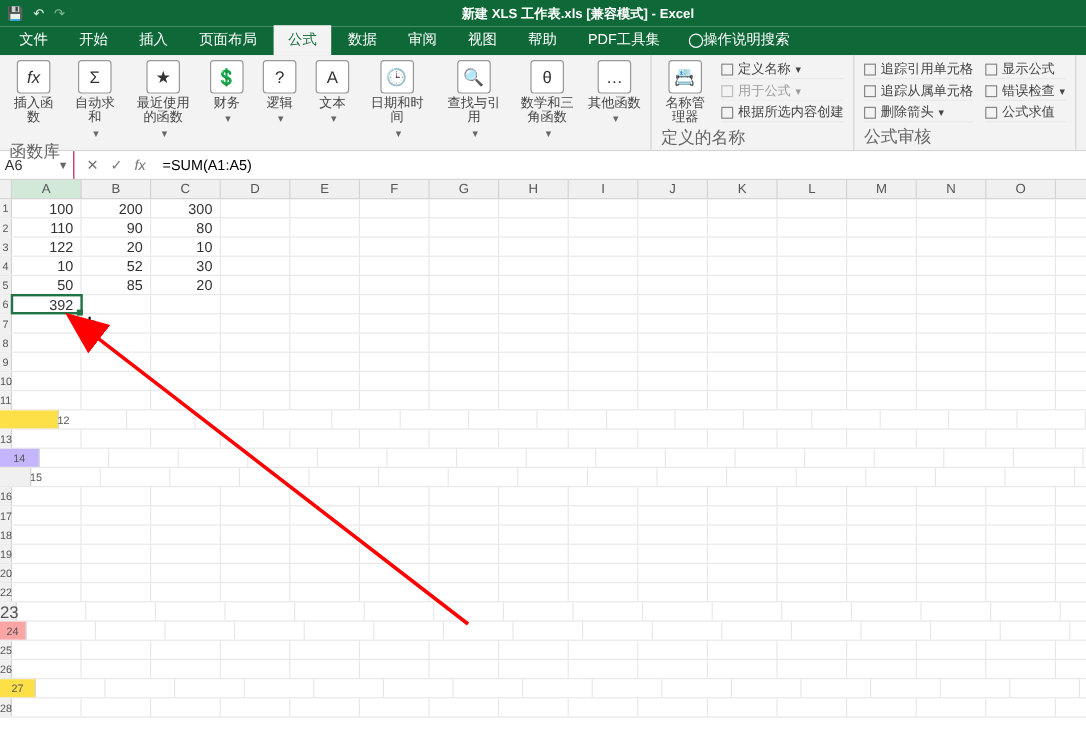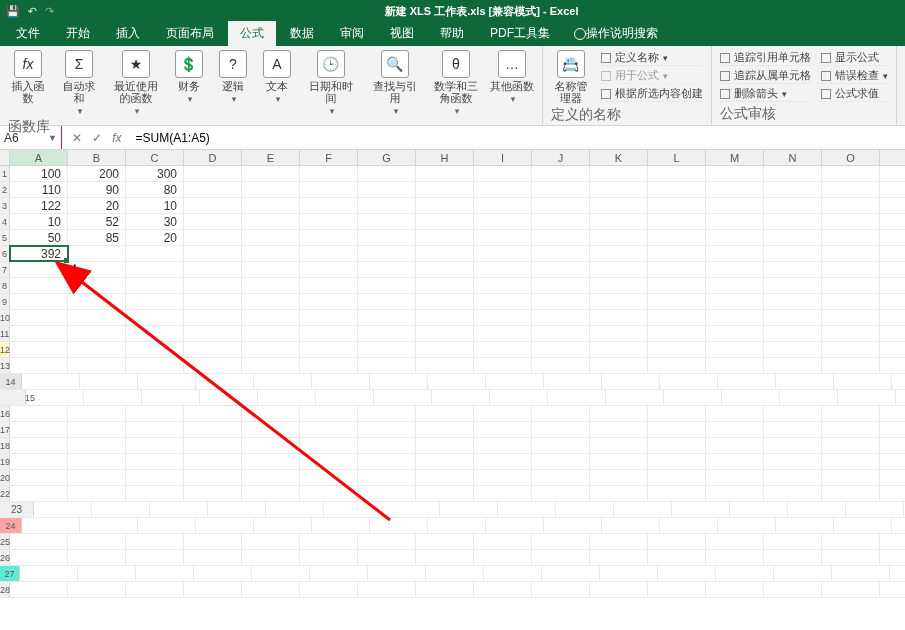--- a/index.html
+++ b/index.html
@@ -458,21 +458,21 @@
           <div class="cell"></div>
           <div class="cell"></div>
           <div class="cell"></div>
           <div class="cell"></div>
           <div class="cell"></div>
           <div class="cell"></div>
           <div class="cell"></div>
           <div class="cell"></div>
         </div>
         <div class="row">
-          <div style="width: 10px; background: #fef9c3; border-right: 1px solid rgb(212, 212, 212); font-size: 9px; color: rgb(85, 85, 85); text-align: center; line-height: 16px;">12</div>
+          <div style="width: 10px; background: #fde047; border-right: 1px solid rgb(212, 212, 212); font-size: 9px; color: rgb(85, 85, 85); text-align: center; line-height: 16px; padding-left: 48px;">12</div>
           <div class="cell"></div>
           <div class="cell"></div>
           <div class="cell"></div>
           <div class="cell"></div>
           <div class="cell"></div>
           <div class="cell"></div>
           <div class="cell"></div>
           <div class="cell"></div>
           <div class="cell"></div>
           <div class="cell"></div>
@@ -494,21 +494,21 @@
           <div class="cell"></div>
           <div class="cell"></div>
           <div class="cell"></div>
           <div class="cell"></div>
           <div class="cell"></div>
           <div class="cell"></div>
           <div class="cell"></div>
           <div class="cell"></div>
         </div>
         <div class="row">
-          <div style="width: 22px; background: #e5e5e5; border-right: 1px solid rgb(212, 212, 212); font-size: 9px; color: rgb(85, 85, 85); text-align: center; line-height: 16px;">14</div>
+          <div style="width: 33px; background: #c4b5fd; border-right: 1px solid rgb(212, 212, 212); font-size: 9px; color: rgb(85, 85, 85); text-align: center; line-height: 16px;">14</div>
           <div class="cell"></div>
           <div class="cell"></div>
           <div class="cell"></div>
           <div class="cell"></div>
           <div class="cell"></div>
           <div class="cell"></div>
           <div class="cell"></div>
           <div class="cell"></div>
           <div class="cell"></div>
           <div class="cell"></div>
@@ -638,21 +638,21 @@
           <div class="cell"></div>
           <div class="cell"></div>
           <div class="cell"></div>
           <div class="cell"></div>
           <div class="cell"></div>
           <div class="cell"></div>
           <div class="cell"></div>
           <div class="cell"></div>
         </div>
         <div class="row">
-          <div style="width: 34px; background: rgb(240, 240, 240); border-right: 1px solid rgb(212, 212, 212); font-size: 10px; color: rgb(85, 85, 85); text-align: center; line-height: 16px;">23</div>
+          <div style="width: 14px; background: rgb(240, 240, 240); border-right: 1px solid rgb(212, 212, 212); font-size: 14px; color: rgb(85, 85, 85); text-align: center; line-height: 16px;">23</div>
           <div class="cell"></div>
           <div class="cell"></div>
           <div class="cell"></div>
           <div class="cell"></div>
           <div class="cell"></div>
           <div class="cell"></div>
           <div class="cell"></div>
           <div class="cell"></div>
           <div class="cell"></div>
           <div class="cell"></div>
@@ -710,21 +710,21 @@
           <div class="cell"></div>
           <div class="cell"></div>
           <div class="cell"></div>
           <div class="cell"></div>
           <div class="cell"></div>
           <div class="cell"></div>
           <div class="cell"></div>
           <div class="cell"></div>
         </div>
         <div class="row">
-          <div style="width: 20px; background: #5eead4; border-right: 1px solid rgb(212, 212, 212); font-size: 9px; color: rgb(85, 85, 85); text-align: center; line-height: 16px;">27</div>
+          <div style="width: 30px; background: #fde047; border-right: 1px solid rgb(212, 212, 212); font-size: 9px; color: rgb(85, 85, 85); text-align: center; line-height: 16px;">27</div>
           <div class="cell"></div>
           <div class="cell"></div>
           <div class="cell"></div>
           <div class="cell"></div>
           <div class="cell"></div>
           <div class="cell"></div>
           <div class="cell"></div>
           <div class="cell"></div>
           <div class="cell"></div>
           <div class="cell"></div>

